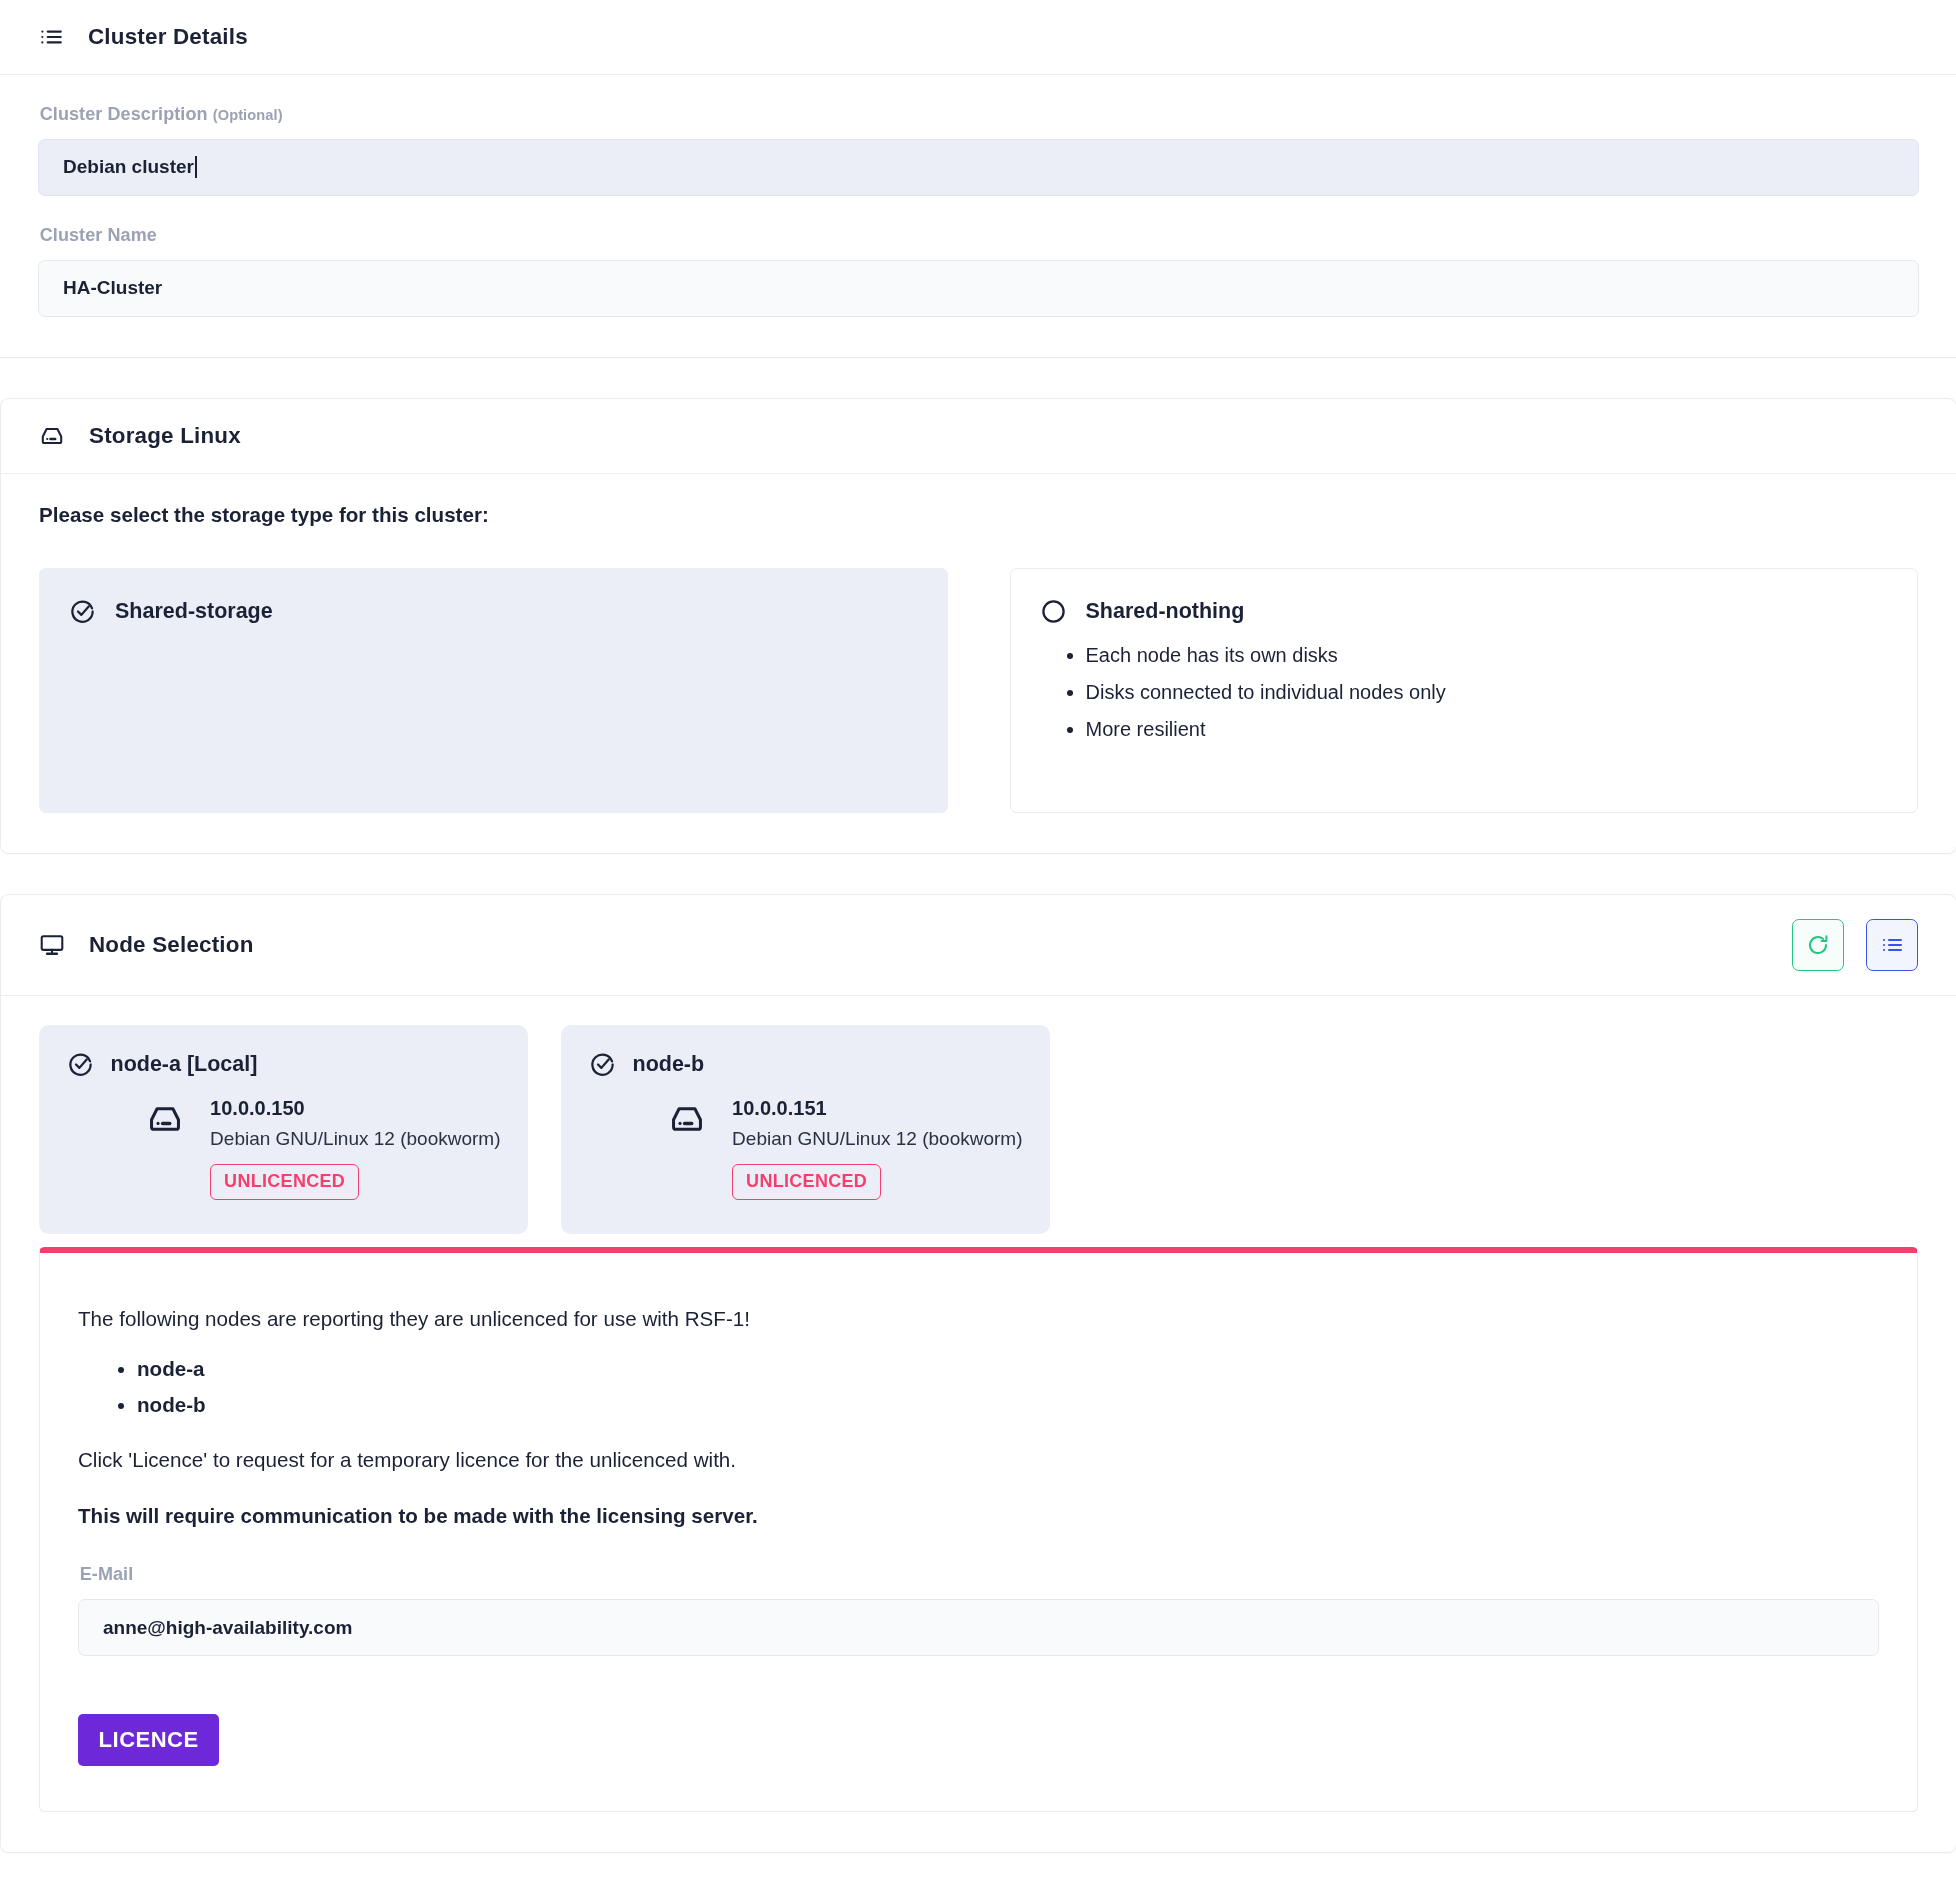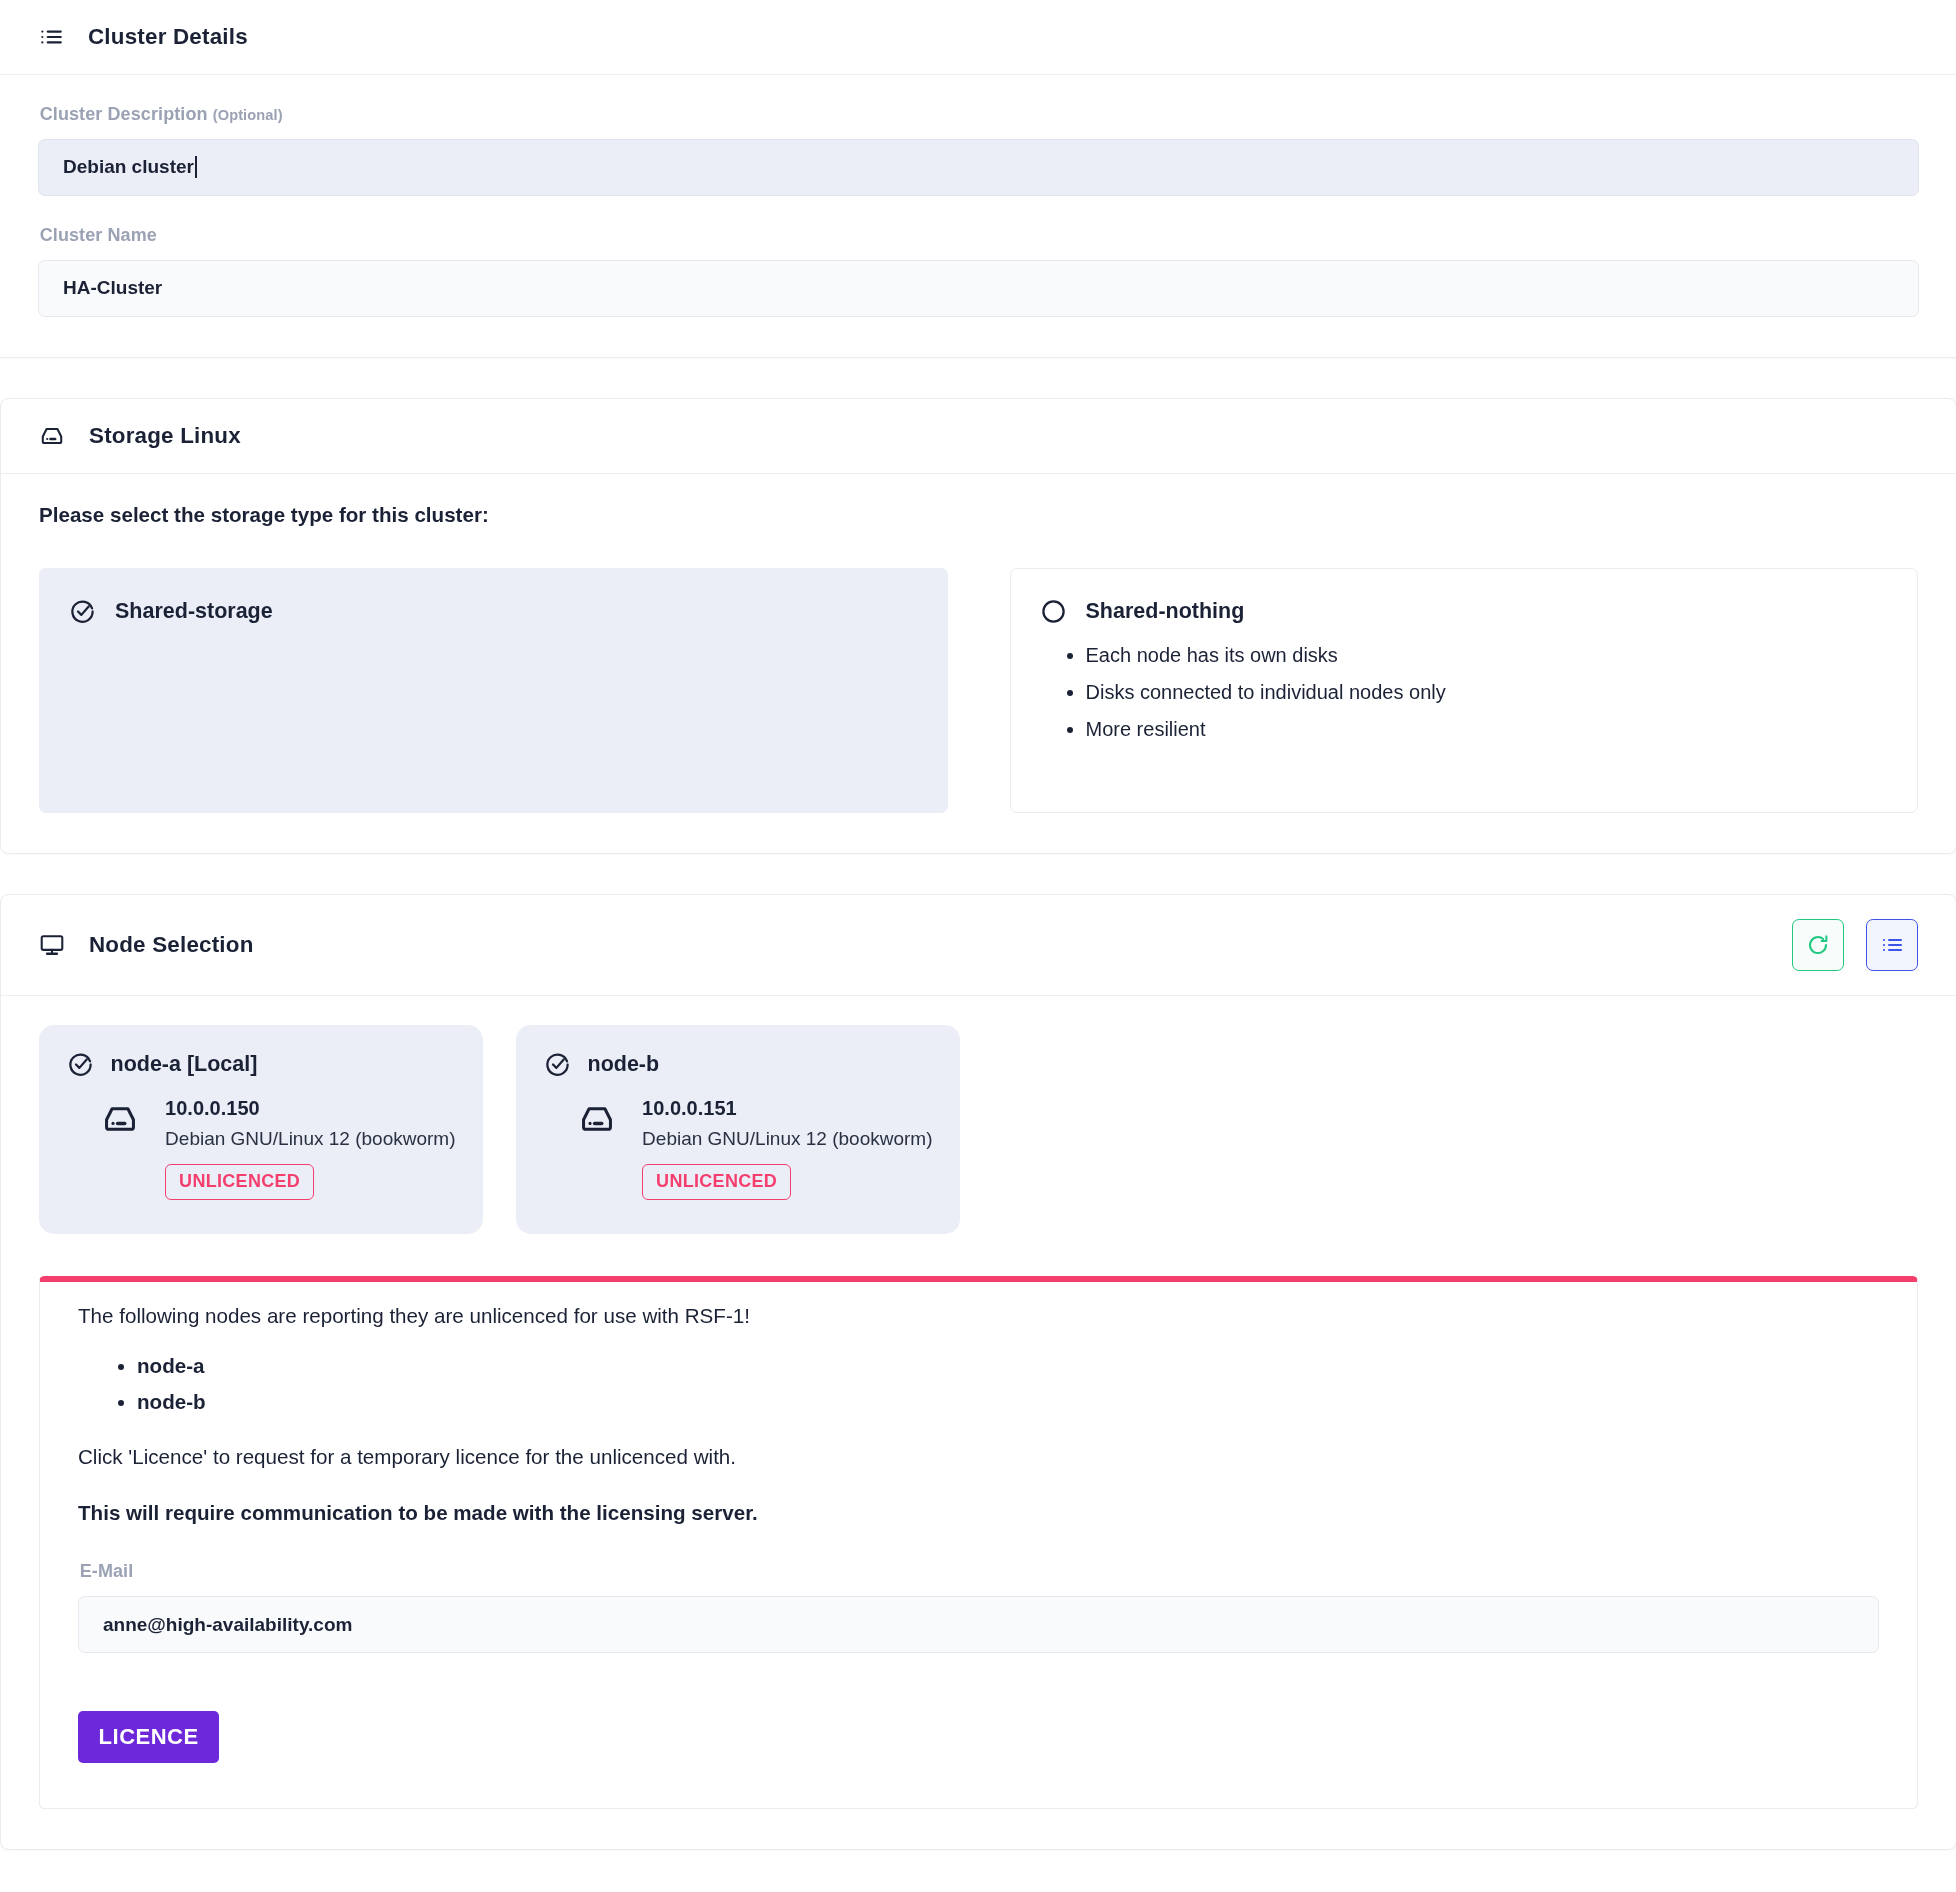--- a/index.html
+++ b/index.html
@@ -136,23 +136,23 @@
     cursor: pointer;
     padding: 0;
   }
   .icon-btn.green { border-color: #1fc77f; color: #1fc77f; background: #f6fdfa; }
   .icon-btn.blue  { border-color: #3b53e8; color: #3b53e8; background: #f3f5fe; }
   .icon-btn svg { width: 24px; height: 24px; display: block; }
   .hdr-actions { display: flex; gap: 22.4px; align-items: center; }
 
   .node-row { display: flex; gap: 33px; padding: 0 0 0 0; }
   .node-card {
-    width: 444px;
+    width: 489px;
     background: #ebeef7;
-    border-radius: 15px;
+    border-radius: 10px;
     padding: 26px 27.5px 34px 27.5px;
   }
   .node-card-head {
     display: flex;
     align-items: center;
     gap: 17px;
     margin-bottom: 19px;
   }
   .node-name { font-size: 21.5px; font-weight: bold; color: #1b2236; }
   .node-body { display: flex; align-items: flex-start; gap: 26px; padding-left: 6.9px; justify-content: flex-end; }
@@ -168,26 +168,26 @@
     border-radius: 6px;
     font-size: 18px;
     font-weight: bold;
     letter-spacing: 0.3px;
     padding: 6px 13px 6.9px 13px;
     margin-top: 5.2px;
   }
 
   
   .alert {
-    margin: 42px 0 0 0;
+    margin: 13px 0 0 0;
     background: #ffffff;
     border: 0.9px solid #e9ecef;
     border-top: 6px solid #f43f6e;
     border-radius: 5.2px;
-    padding: 20px 38px 45px 38px;
+    padding: 52px 38px 45px 38px;
   }
   .alert p { margin: 0 0 24px 0; font-size: 20.6px; color: #1b2236; line-height: 1.35; }
   .alert p.strong { font-weight: bold; margin-top: 29px; margin-bottom: 34px; }
   .alert ul { margin: 0 0 29px 0; padding-left: 59px; }
   .alert li { font-size: 20.6px; font-weight: bold; color: #1b2236; margin-bottom: 12px; }
   .alert li:last-child { margin-bottom: 0; }
 
   .btn-primary {
     background: #6d28d9;
     color: #ffffff;

